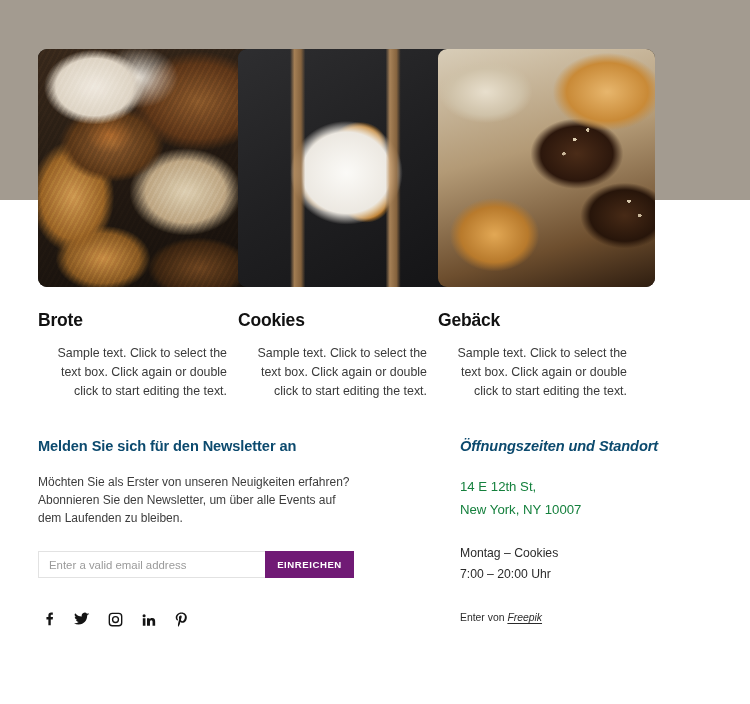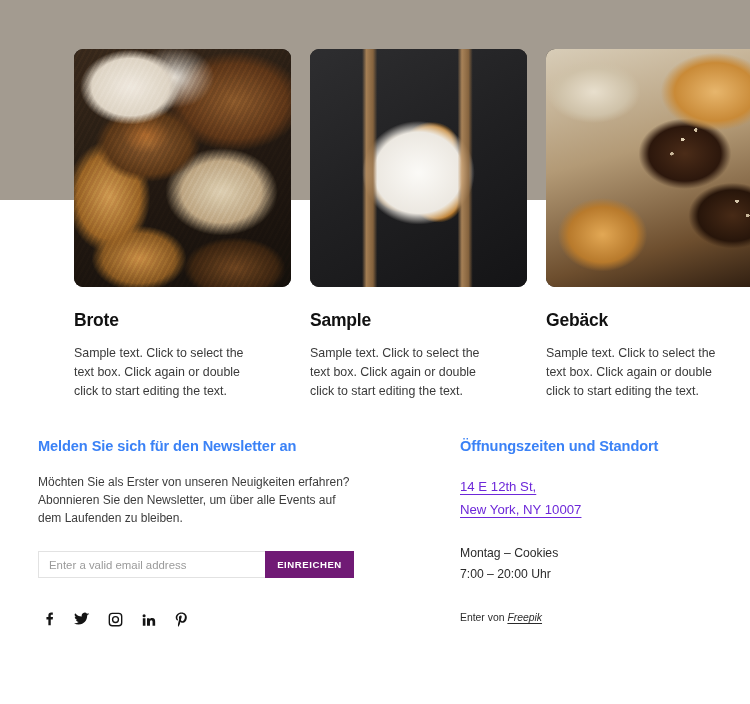--- a/index.html
+++ b/index.html
@@ -32,21 +32,21 @@
   
   .gallery {
     position: absolute;
     left: 38px;
     top: 49px;
     width: 674px;
     display: flex;
     gap: 11px;
   }
 
-  .card { width: 189px; margin-left: 36px; }
+  .card { width: 189px; }
 
   .card-photo {
     position: relative;
     width: 217px;
     height: 238px;
     border-radius: 9px;
     overflow: hidden;
     background: #1d1a17;
   }
 
@@ -119,43 +119,44 @@
     font-weight: bold;
     color: #111111;
     letter-spacing: -.2px;
   }
 
   .card-text {
     margin-top: 13px;
     font-size: 12.4px;
     line-height: 19px;
     color: #3a3a3a;
+    text-align: right;
   }
 
   
   .lower {
     position: absolute;
     left: 38px;
     top: 436px;
     width: 674px;
     display: flex;
   }
 
   .col-left  { width: 356px; }
   .col-right { width: 318px; padding-left: 66px; }
 
   .block-title {
     font-size: 14.6px;
     font-weight: bold;
-    color: #3b82f6;
+    color: #0c4a6e;
     line-height: 20px;
     letter-spacing: -.1px;
   }
 
-  .block-title.wide { max-width: 205px; }
+  .block-title.wide { max-width: 205px; font-style: italic; }
 
   .newsletter-text {
     margin-top: 17px;
     font-size: 12px;
     line-height: 18px;
     color: #3c3c3c;
     max-width: 312px;
   }
 
   
@@ -205,22 +206,21 @@
   }
   .socials .sicon svg { display: block; fill: #141414; }
 
   
   .addr-list { margin-top: 19px; }
 
   .addr-link {
     display: block;
     font-size: 13.2px;
     line-height: 23px;
-    color: #6d28d9;
-    text-decoration: underline;
+    color: #15803d;
     text-underline-offset: 3px;
     cursor: pointer;
   }
 
   .hours {
     margin-top: 22px;
     font-size: 12.2px;
     line-height: 21px;
     color: #2b2b2b;
   }
@@ -252,21 +252,21 @@
         <div class="ph ph-bread"></div>
       </div>
       <div class="card-title">Brote</div>
       <div class="card-text">Sample text. Click to select the text box. Click again or double click to start editing the text.</div>
     </div>
 
     <div class="card">
       <div class="card-photo">
         <div class="ph ph-cookies"></div>
       </div>
-      <div class="card-title">Sample</div>
+      <div class="card-title">Cookies</div>
       <div class="card-text">Sample text. Click to select the text box. Click again or double click to start editing the text.</div>
     </div>
 
     <div class="card">
       <div class="card-photo">
         <div class="ph ph-pastry"></div>
       </div>
       <div class="card-title">Gebäck</div>
       <div class="card-text">Sample text. Click to select the text box. Click again or double click to start editing the text.</div>
     </div>

